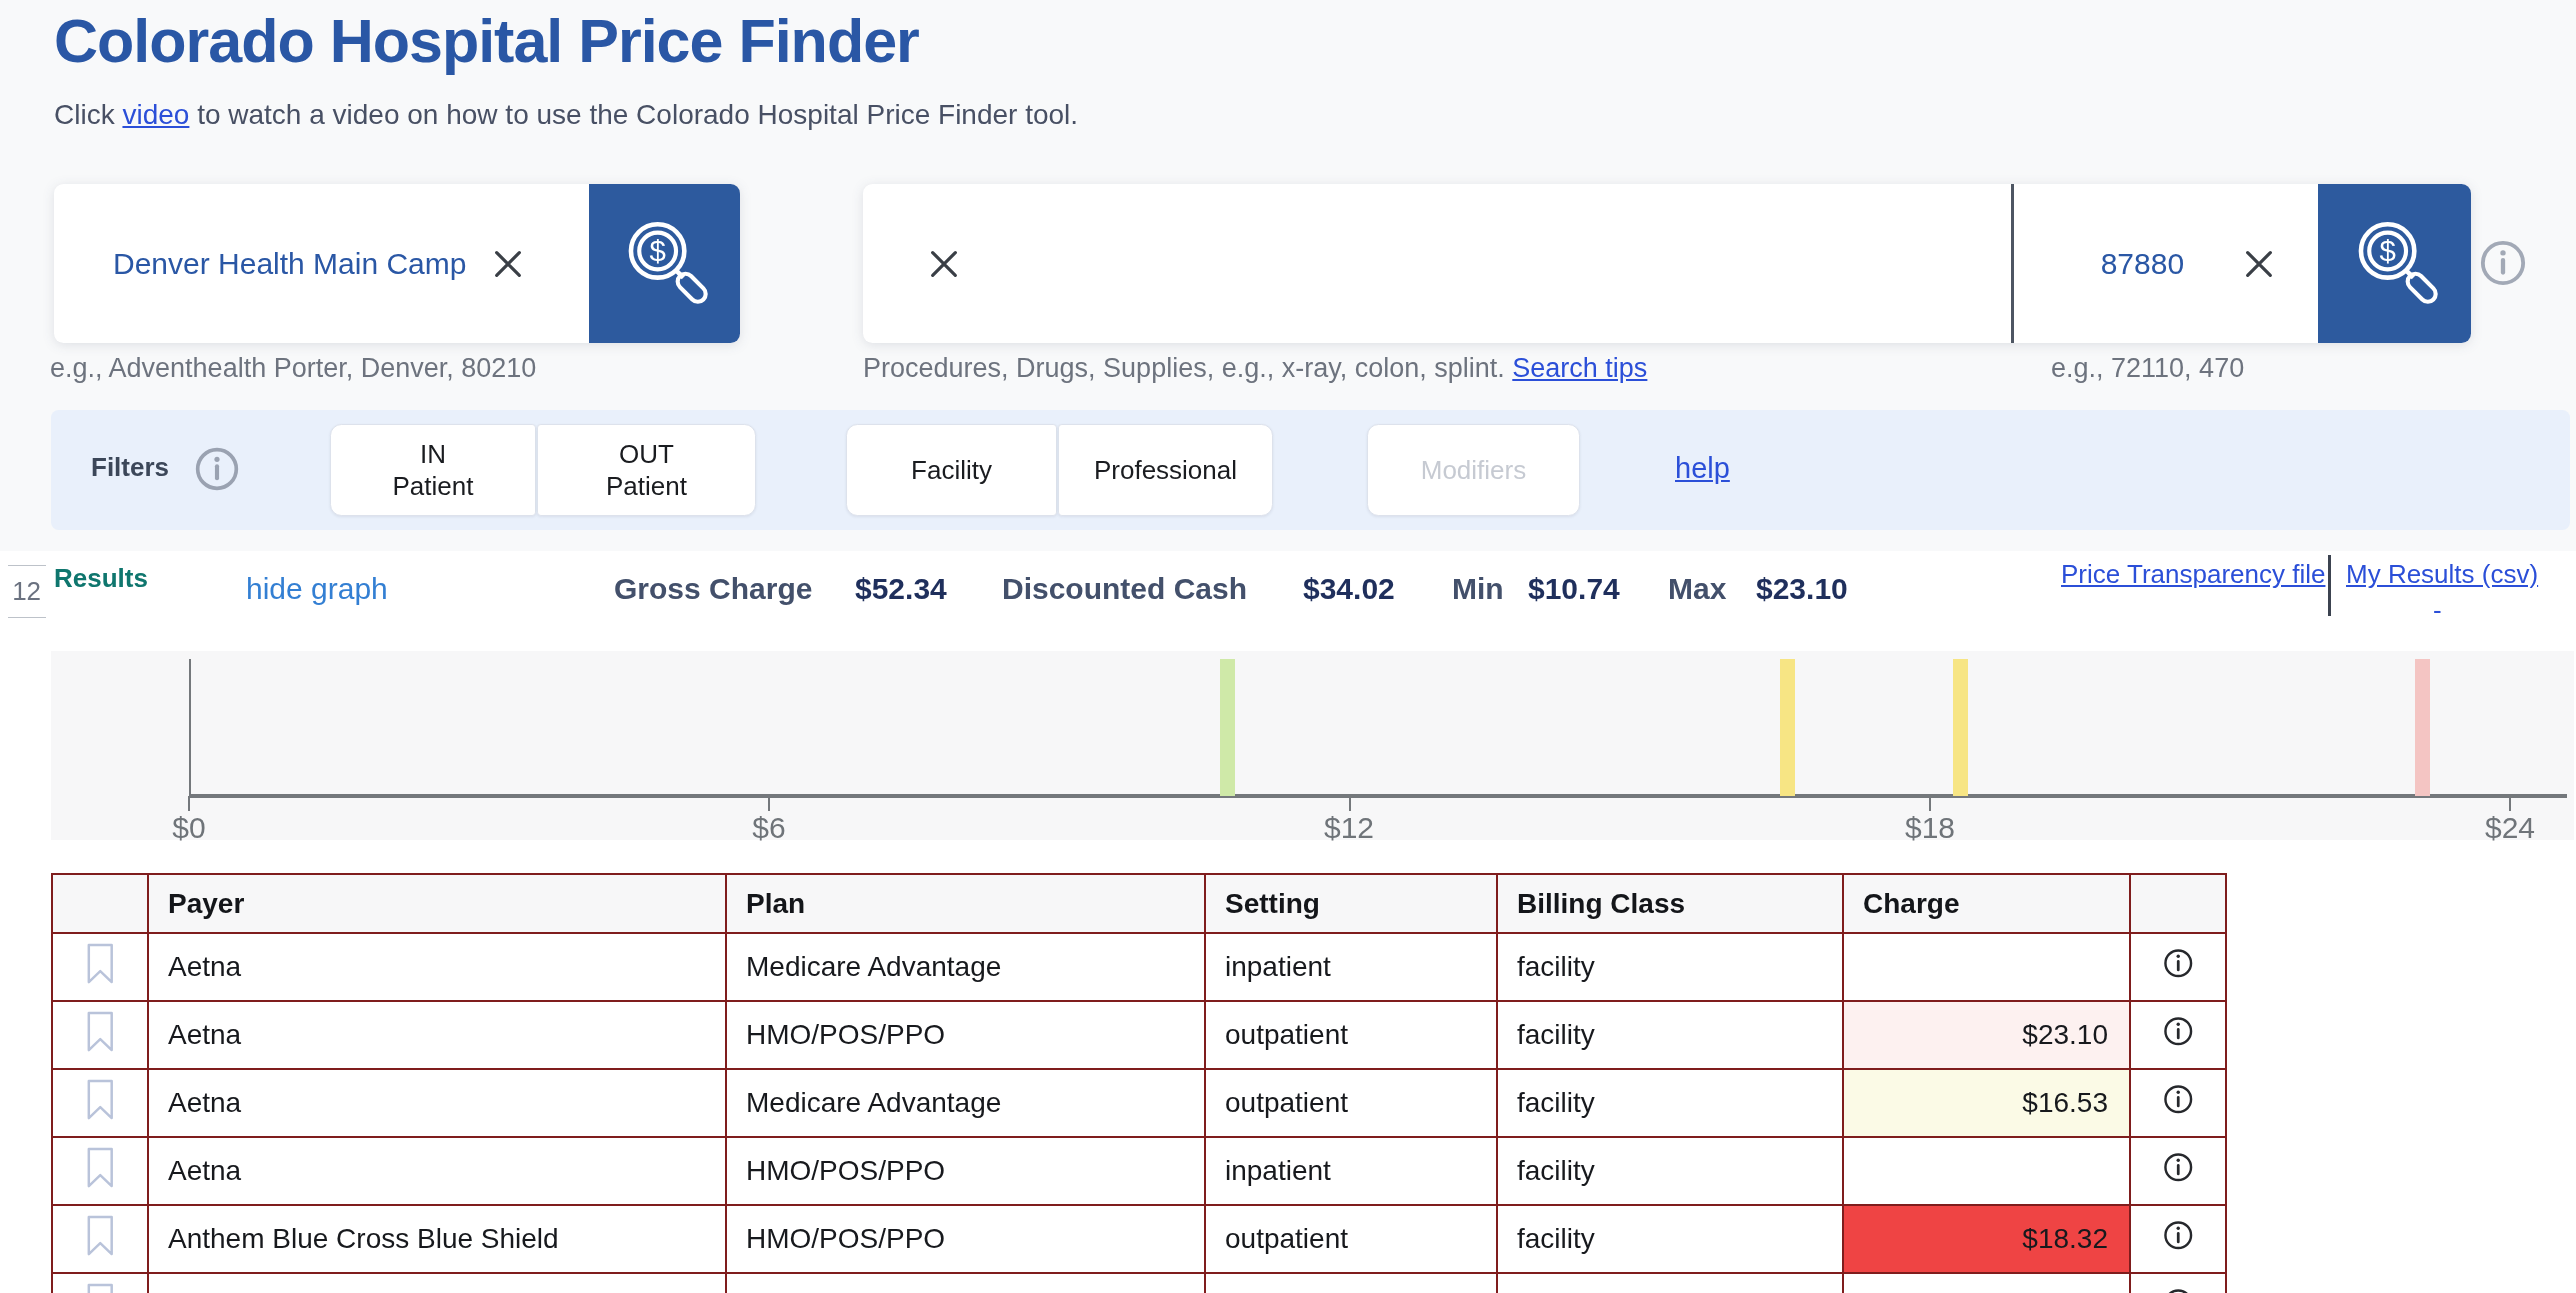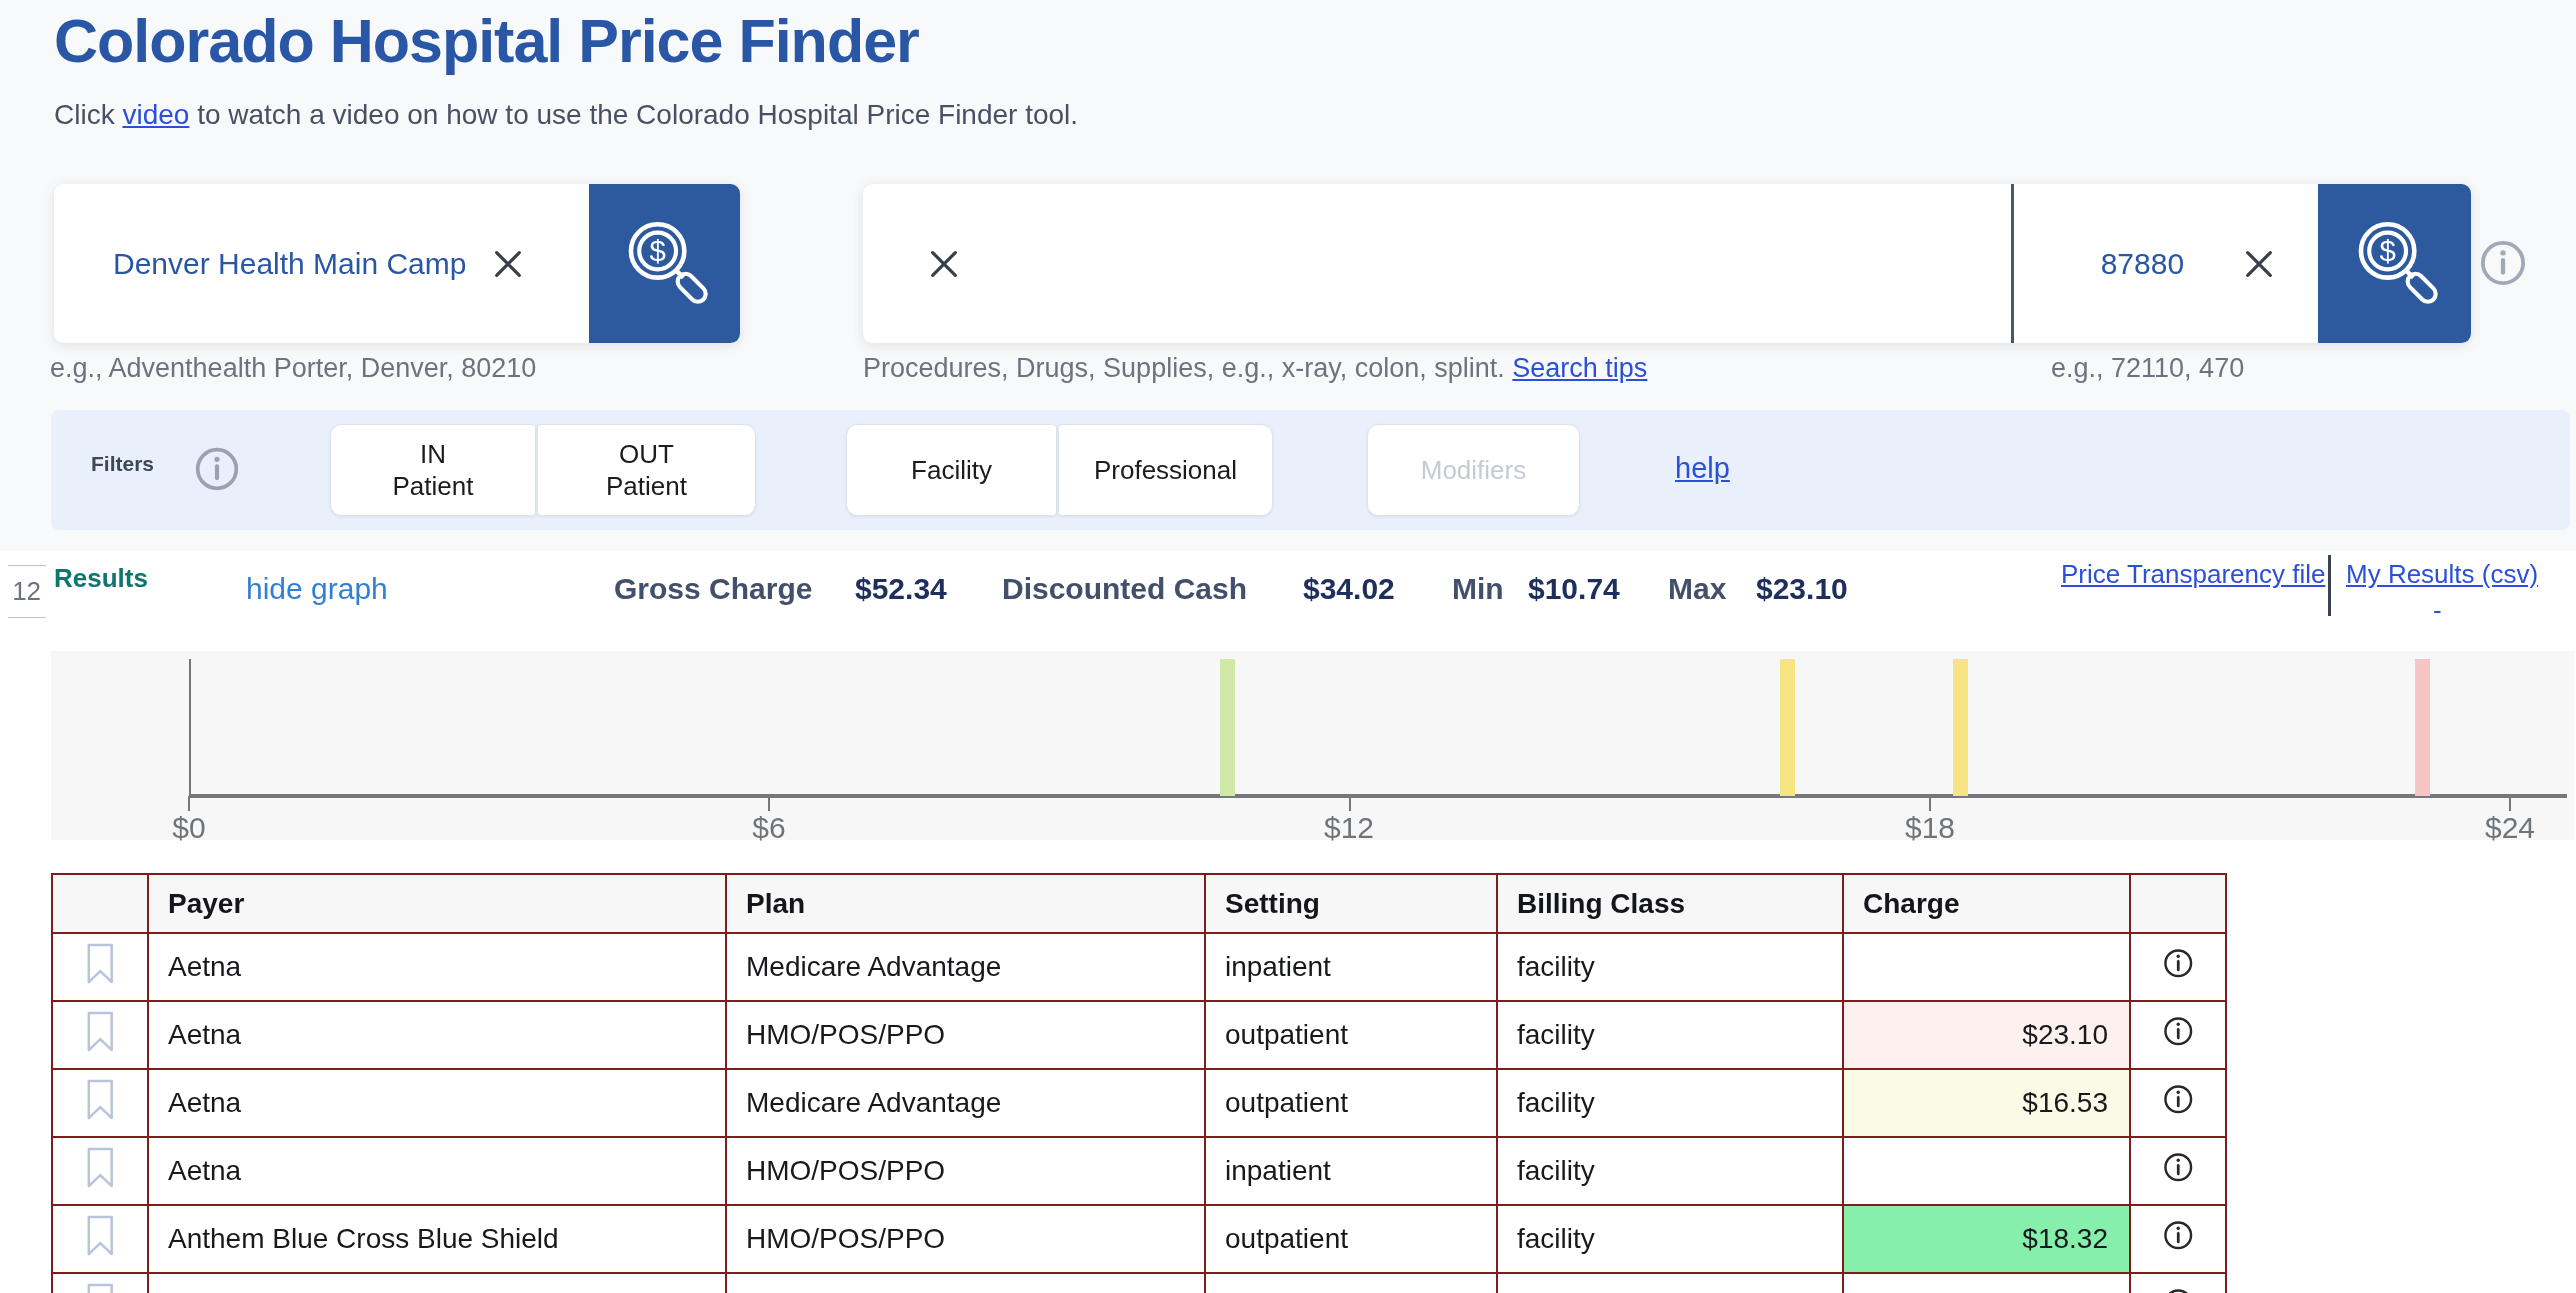--- a/index.html
+++ b/index.html
@@ -37,21 +37,21 @@
   .hint { position:absolute; top:353px; font-size:27px; color:#6d737e; z-index:2; }
   .hint-hospital { left:50px; }
   .hint-service { left:863px; }
   .hint-code { left:2051px; }
   .info-circle { display:inline-flex; cursor:pointer; }
   .top-info { position:absolute; left:2479px; top:239px; z-index:2; }
 
   
   .filters-bar { position:absolute; left:51px; top:410px; width:2519px; height:120px;
                  background:#e9f0fb; border-radius:7.6px; z-index:2; }
-  .filters-label { position:absolute; left:40px; top:42px; font-size:21px; font-weight:bold; color:#3c4759; }
+  .filters-label { position:absolute; left:40px; top:42px; font-size:26px; font-weight:bold; color:#3c4759; }
   .filters-info { position:absolute; left:143px; top:36px; }
   .filter-btn { position:absolute; top:14.3px; height:92px; background:#ffffff; border:1px solid #dde2ec;
                 box-shadow:0 1px 2.9px rgba(30,40,70,0.08); font-family:"Liberation Sans",sans-serif;
                 font-size:26px; color:#1a1c20; cursor:pointer; display:flex; flex-direction:column;
                 align-items:center; justify-content:center; line-height:1.25; }
   .rad-l { border-radius:11.4px 3.8px 3.8px 11.4px; }
   .rad-r { border-radius:3.8px 11.4px 11.4px 3.8px; }
   .rad-all { border-radius:11.4px; }
   .b-in { left:279px; width:206px; }
   .b-out { left:486px; width:219px; }
@@ -348,21 +348,21 @@
         <button class="bookmark-btn">
           <svg width="30.5" height="44" viewBox="0 0 32 46">
                 <path d="M4 3 H28 V42 L16 30.5 L4 42 Z" fill="none" stroke="#b9c3da" stroke-width="2.6" stroke-linejoin="round"></path>
               </svg>
         </button>
       </td>
       <td class="c-payer">Anthem Blue Cross Blue Shield</td>
       <td class="c-plan">HMO/POS/PPO</td>
       <td class="c-set">outpatient</td>
       <td class="c-bill">facility</td>
-      <td class="c-charge" style="background: #86efac; padding-left: 25px;">$18.32</td>
+      <td class="c-charge" style="background: #ef4444; padding-left: 25px;">$18.32</td>
       <td class="c-info">
         <button class="row-info-btn">
           <svg width="30.5" height="30.5" viewBox="0 0 50 50" fill="none">
             <circle cx="25" cy="25" r="21" stroke="#26282c" stroke-width="4"></circle>
             <line x1="25" y1="22" x2="25" y2="36" stroke="#26282c" stroke-width="4.5" stroke-linecap="round"></line>
             <circle cx="25" cy="13.5" r="2.8" fill="#26282c"></circle>
           </svg>
         </button>
       </td>
     </tr>

